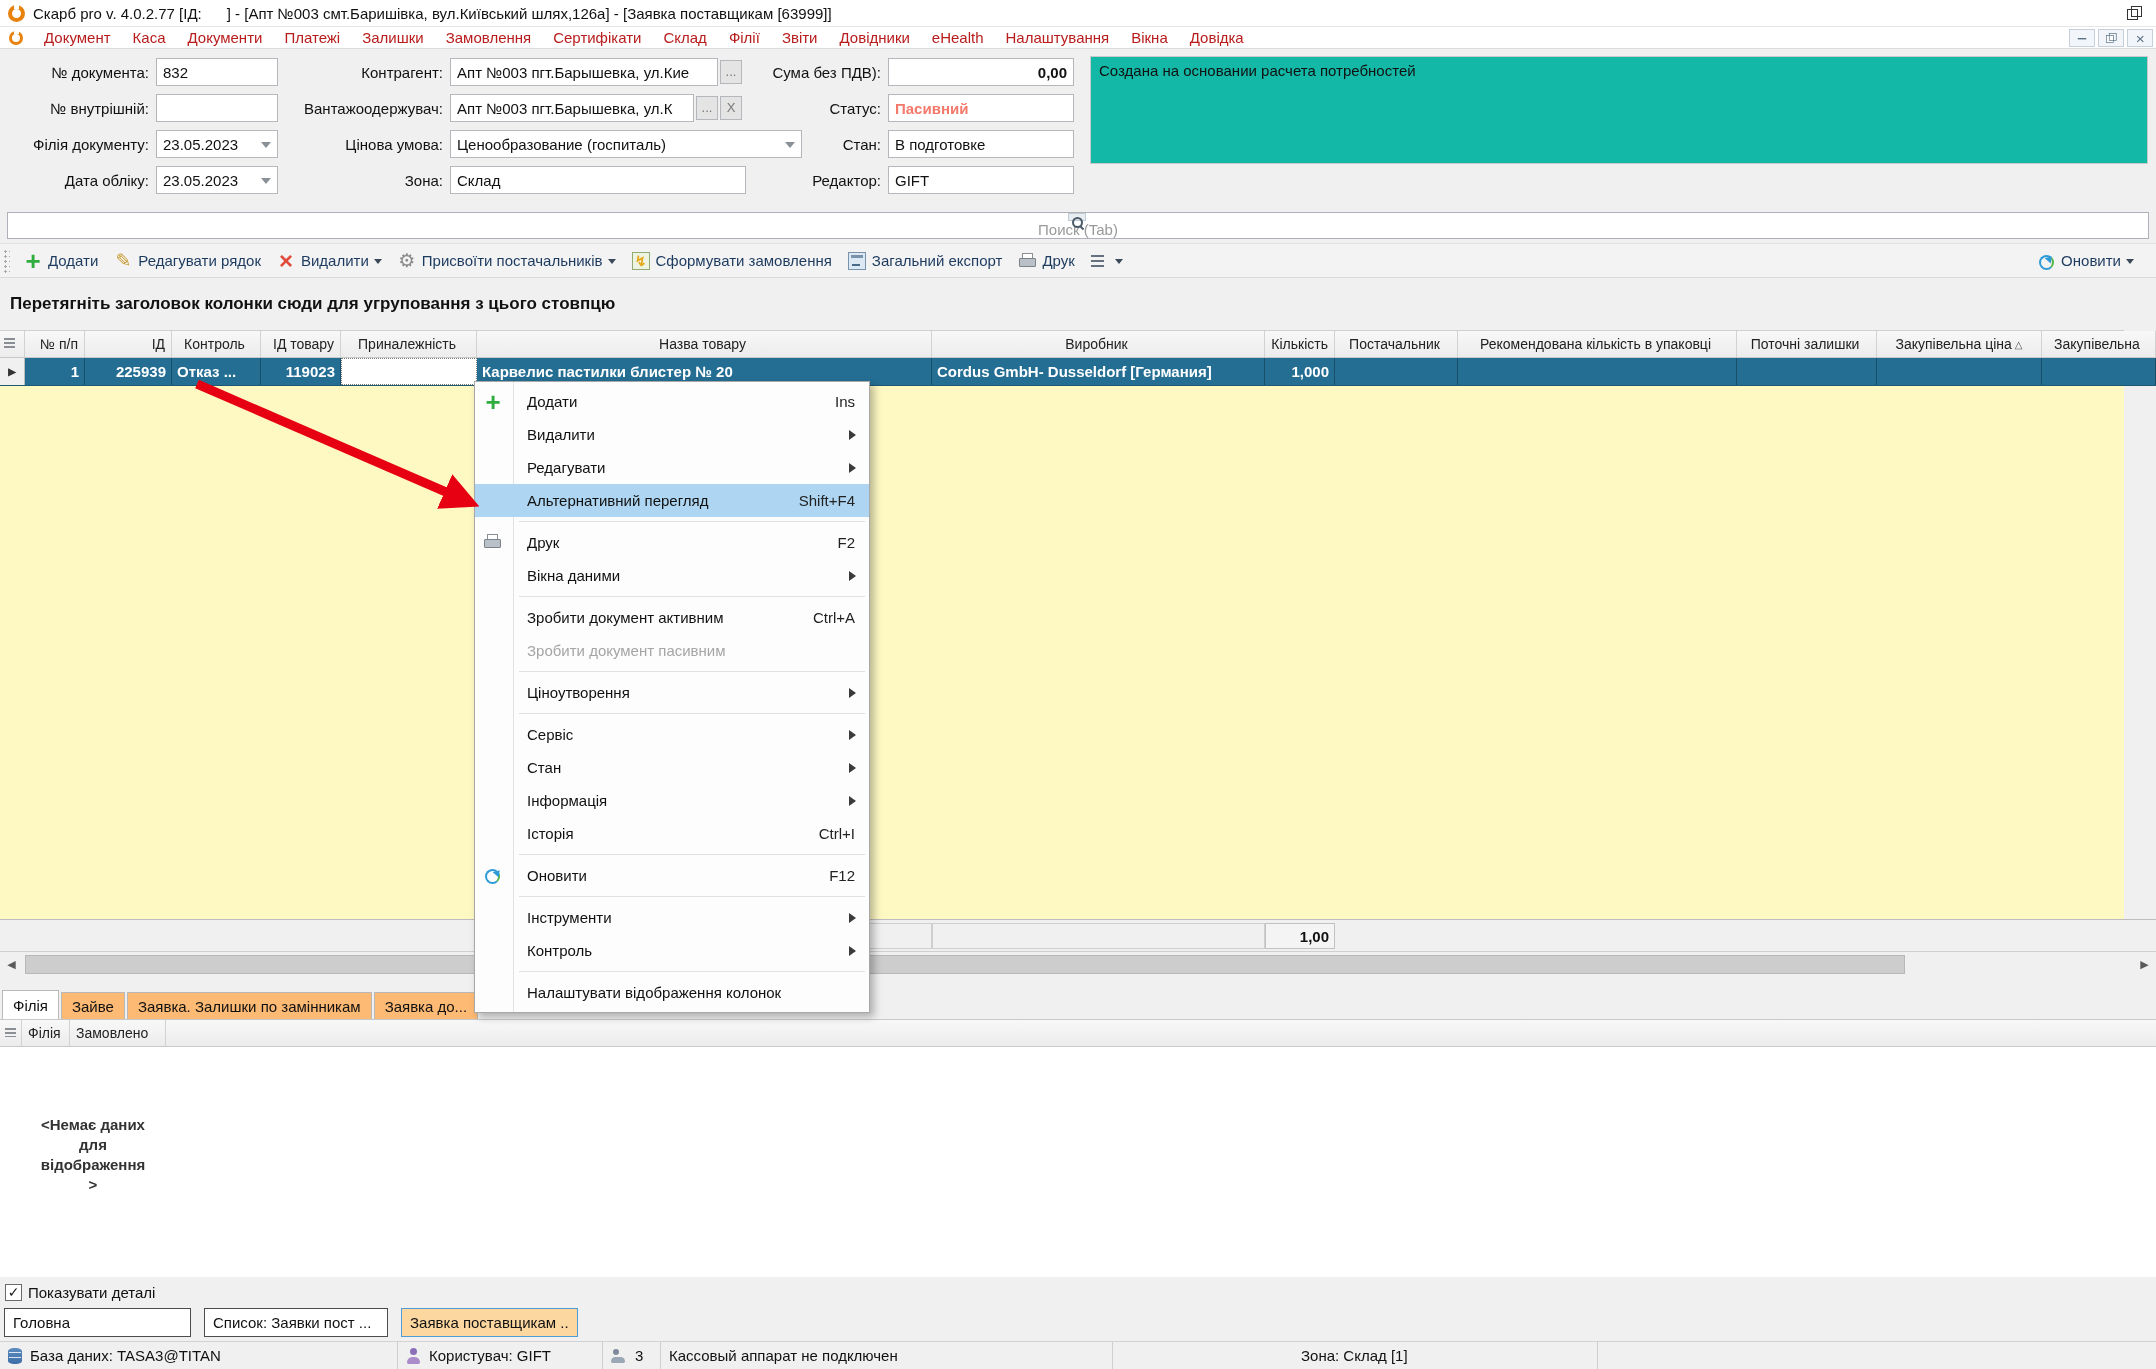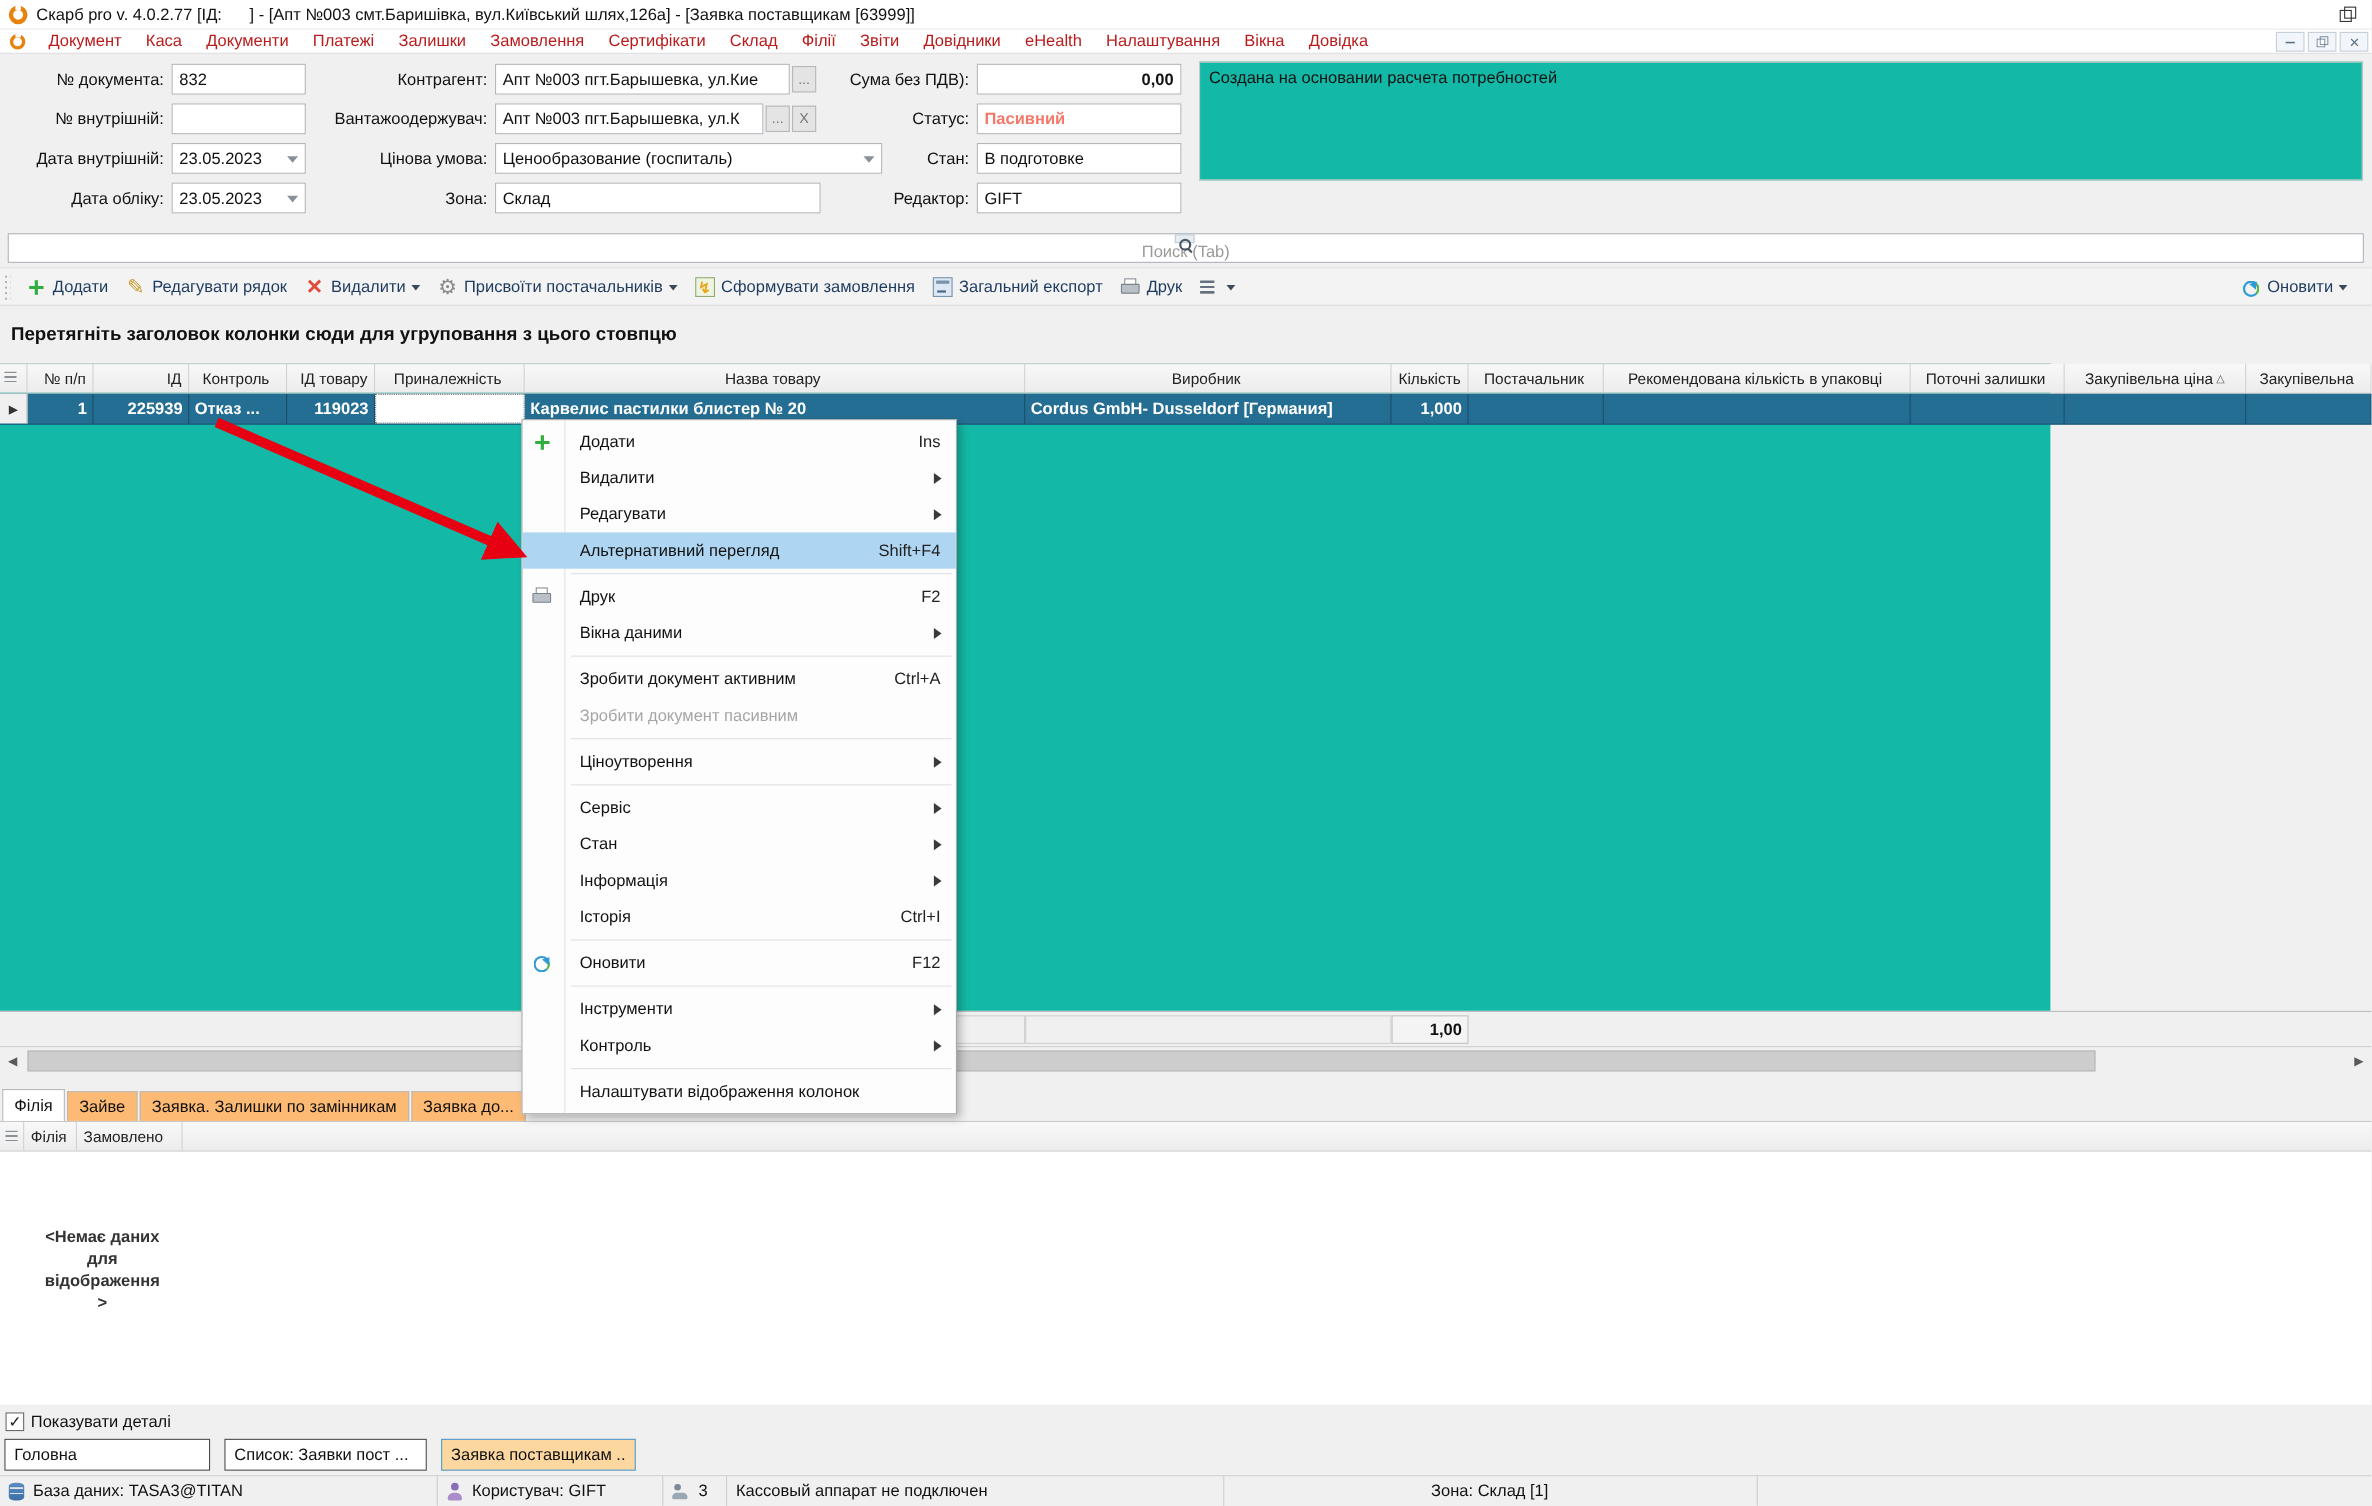--- a/index.html
+++ b/index.html
@@ -81,21 +81,21 @@
   .i-database::after{content:""; position:absolute; left:1px; right:1px; top:4px; height:8px; background-image:linear-gradient(rgba(255,255,255,.8) 0 1.5px, transparent 1.5px 5px, rgba(255,255,255,.8) 5px 6.5px, transparent 6.5px);}
   .i-person{position:relative; width:15px; height:16px;}
   .i-person::before{content:""; position:absolute; left:4px; top:0; width:7px; height:7px; border-radius:50%; background:#8a6fb8;}
   .i-person::after{content:""; position:absolute; left:1px; bottom:0; width:13px; height:7px; border-radius:6px 6px 2px 2px; background:#a98cc9;}
   .i-people{position:relative; width:16px; height:16px;}
   .i-people::before{content:""; position:absolute; left:2px; top:1px; width:6px; height:6px; border-radius:50%; background:#7d8a99;}
   .i-people::after{content:""; position:absolute; left:0px; bottom:1px; width:14px; height:6px; border-radius:5px 5px 2px 2px; background:#9aa7b5;}
 
   
   #grouphint{ left:0; top:280px; width:2156px; height:48px; display:flex; align-items:center; font-weight:bold; font-size:17px; padding-left:10px; background:#f0f0f0;}
-  #gridwrap{ left:0; top:330px; width:1864px; height:589px; background:#14b8a6; border-top:1px solid #cfcfcf;}
+  #gridwrap{ left:0; top:330px; width:2124px; height:589px; background:#fef9c3; border-top:1px solid #cfcfcf;}
   .grid-cols{ display:flex; width:2156px;}
   #grid-header{ height:27px; background:linear-gradient(#f8f8f8,#ececec); border-bottom:1px solid #c9c9c9;}
   .hcell{ display:flex; align-items:center; justify-content:center; border-right:1px solid #d2d2d2; font-size:14px; padding:0 3px; overflow:hidden; white-space:nowrap; color:#222;}
   .hsort{ font-size:10px; color:#555; margin-left:3px;}
   .hcell.c0{ position:relative;}
   .hcell.c0::before{content:""; position:absolute; left:4px; top:7px; width:11px; height:10px;
      background-image:linear-gradient(#8a8f96 0 1.5px, transparent 1.5px 4px, #8a8f96 4px 5.5px, transparent 5.5px 8px, #8a8f96 8px 9.5px, transparent 9.5px);}
   #grid-row{ height:28px; background:#256e93; border-bottom:1px solid #1d5875;}
   .rcell{ display:flex; align-items:center; color:#fff; font-weight:bold; border-right:1px solid rgba(0,0,0,.28); padding:0 5px; overflow:hidden; white-space:nowrap;}
   .rcell.a-r{justify-content:flex-end;} .hcell.a-r{justify-content:flex-end;}
@@ -208,21 +208,21 @@
   <div id="form" class="abs">
     <div class="field" style="left:8px;top:9px">
         <span class="flabel" style="width:148px">№ документа:</span>
         <span class="fbox" style="width:122px">832</span>
       </div>
     <div class="field" style="left:8px;top:45px">
         <span class="flabel" style="width:148px">№ внутрішній:</span>
         <span class="fbox" style="width:122px"></span>
       </div>
     <div class="field" style="left:8px;top:81px">
-        <span class="flabel" style="width:148px">Дата внутрішній:</span>
+        <span class="flabel" style="width:148px">Філія документу:</span>
         <span class="fbox combo" style="width:122px">23.05.2023</span>
       </div>
     <div class="field" style="left:8px;top:117px">
         <span class="flabel" style="width:148px">Дата обліку:</span>
         <span class="fbox combo" style="width:122px">23.05.2023</span>
       </div>
 
     <div class="field" style="left:285px;top:9px">
         <span class="flabel" style="width:165px">Контрагент:</span>
         <span class="fbox" style="width:268px">Апт №003 пгт.Барышевка, ул.Кие</span>

